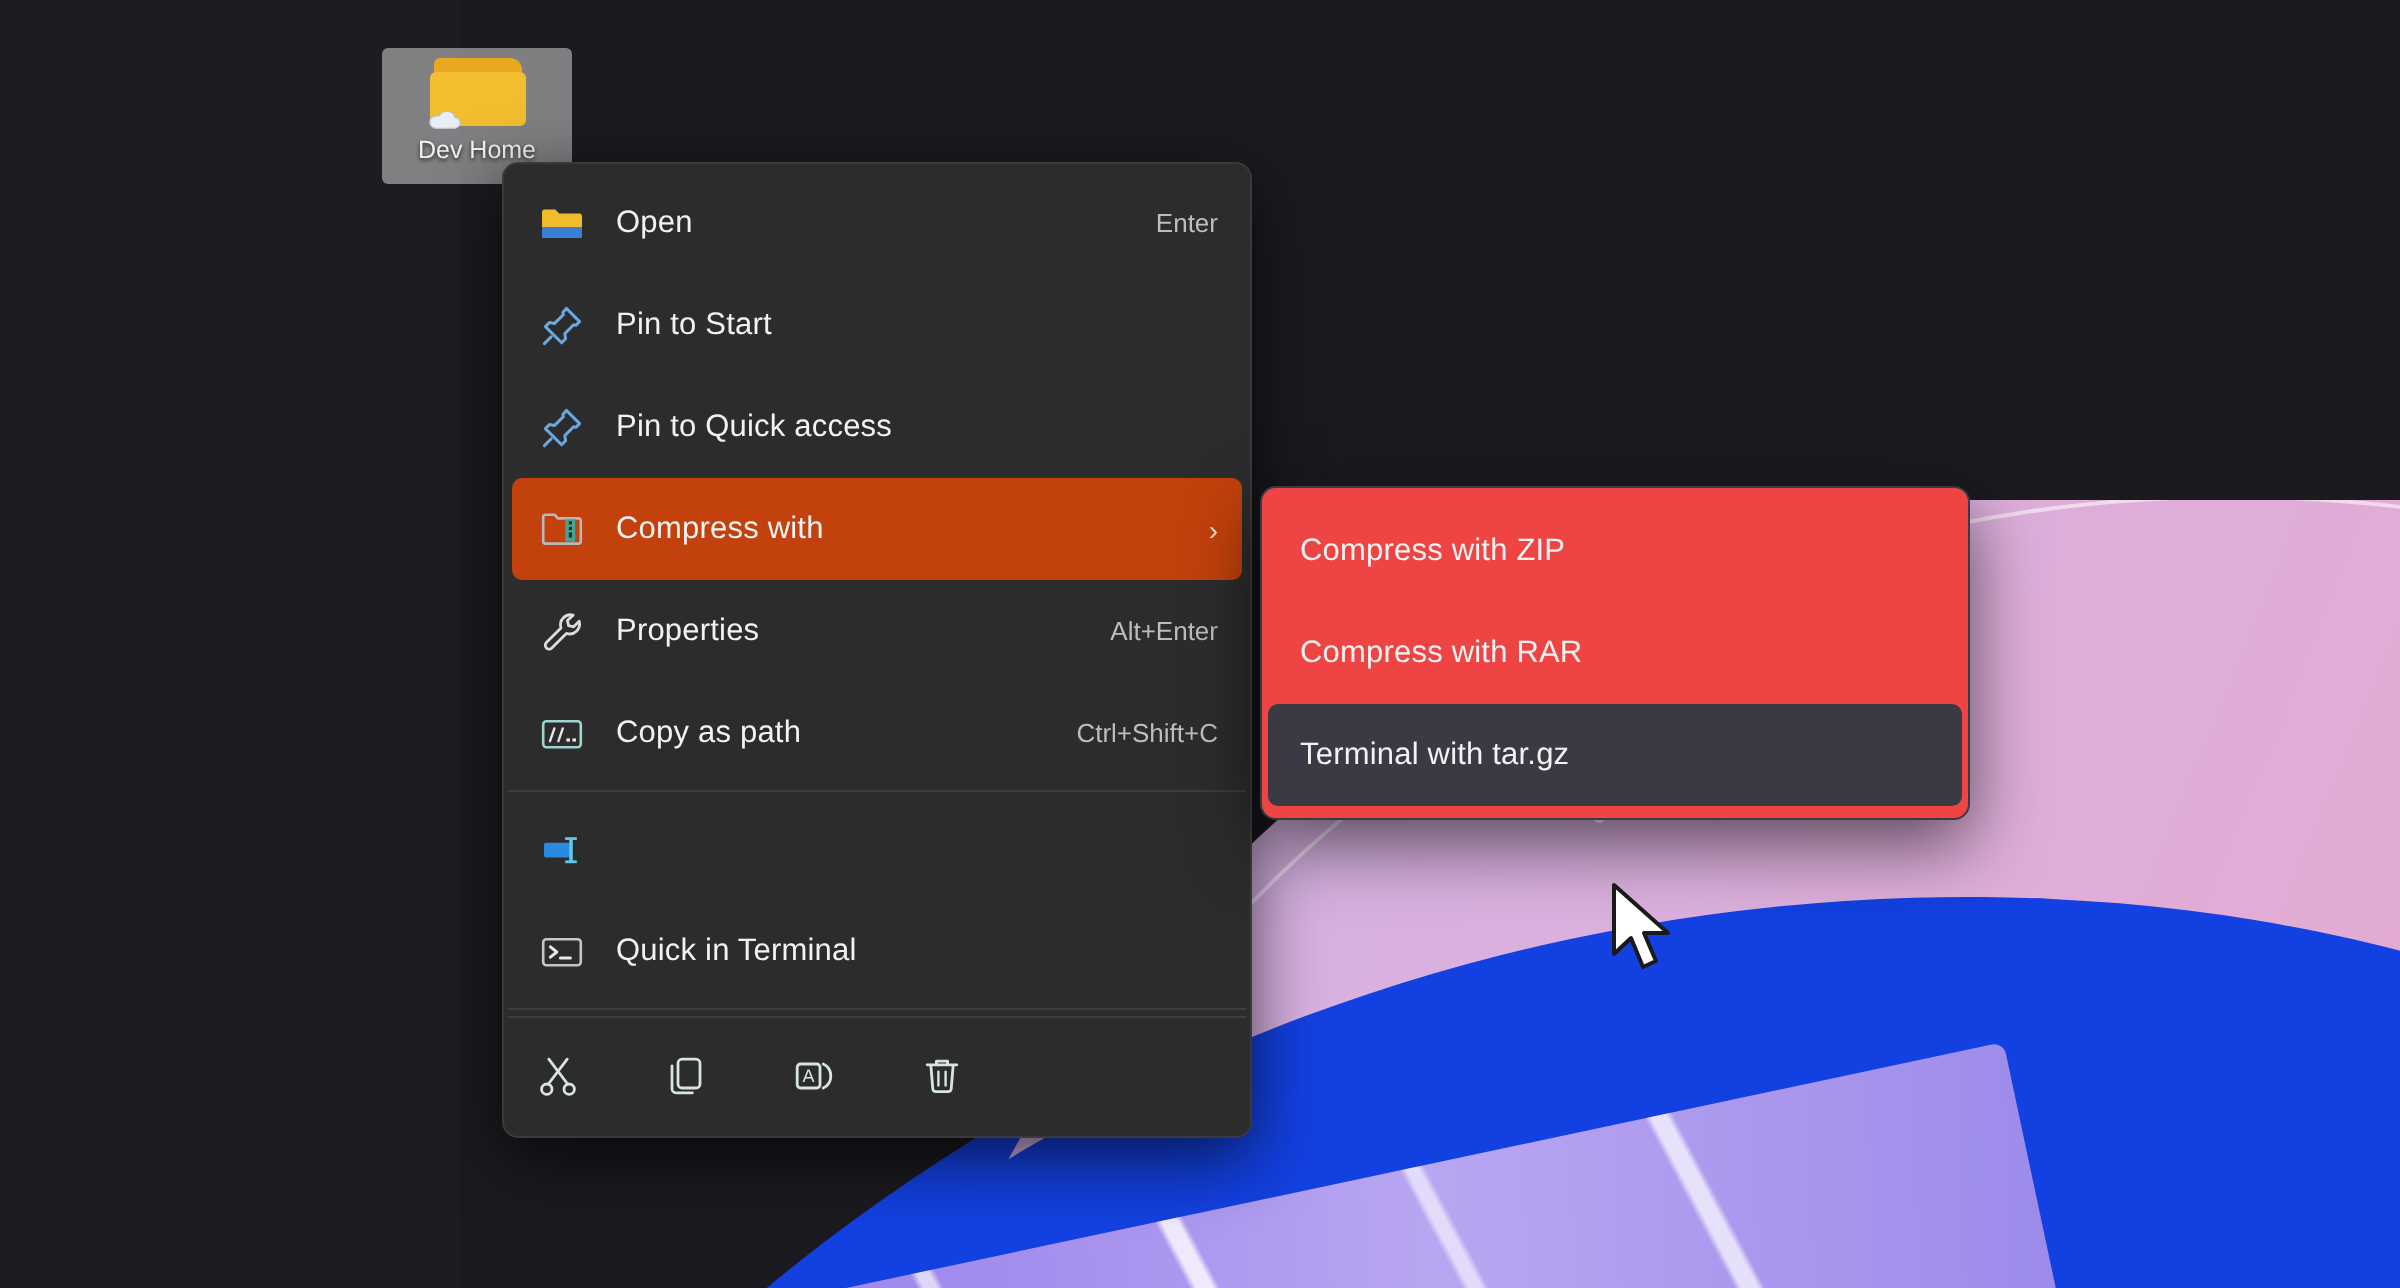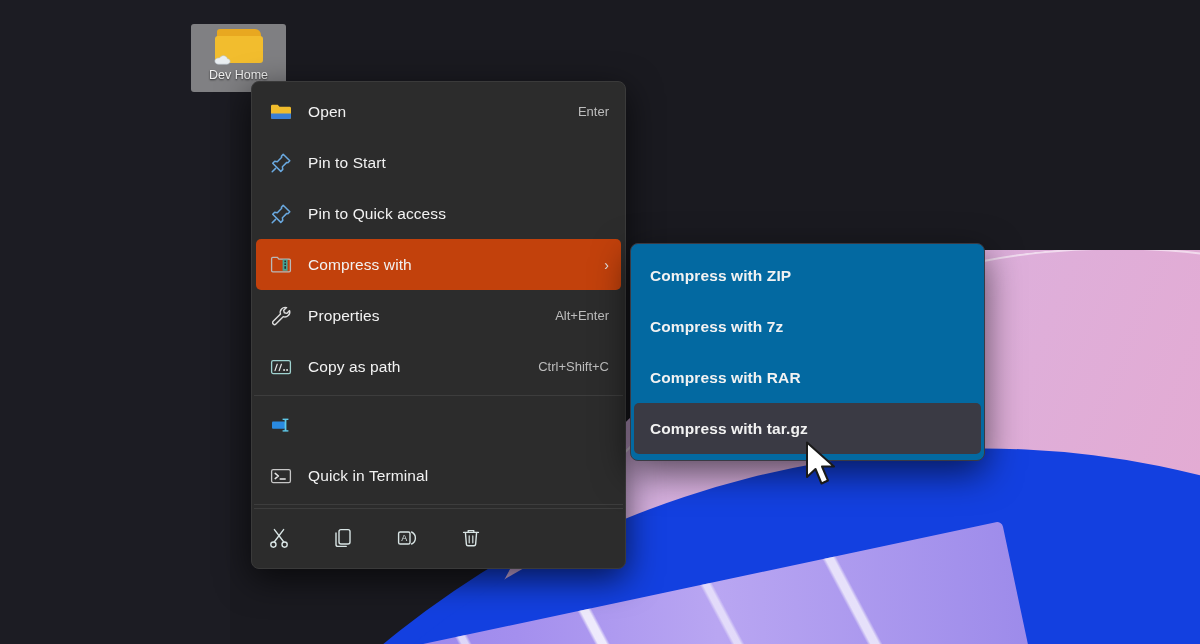--- a/index.html
+++ b/index.html
@@ -159,27 +159,26 @@
   }
   .cbtn {
     width:42px; height:38px; border-radius:5px;
     display:flex; align-items:center; justify-content:center;
     cursor:default;
   }
 
   
   .submenu {
     position:absolute; left:630px; top:243px; width:355px;
-    background:#0369a1;
+    background:#ef4444;
     border:1px solid #3a3a44;
     border-radius:8px;
     box-shadow:0 12px 36px rgba(0,0,0,.6);
     padding:6px 0;
     overflow:hidden;
-    font-weight:bold;
   }
   .smi {
     display:flex; align-items:center; height:51px;
     margin:0 3px; padding:0 16px;
     border-radius:5px; cursor:default;
   }
   .smi.hl { background:#3a3a44; }
   .smi-label { font-size:15.5px; color:#f2f2f2; letter-spacing:.1px; }
 
   
@@ -353,27 +352,24 @@
       </div>
     </div>
 
   </div>
 
   <div class="submenu">
     <div class="smi">
       <span class="smi-label">Compress with ZIP</span>
     </div>
     <div class="smi">
-      <span class="smi-label">Compress with 7z</span>
-    </div>
-    <div class="smi">
       <span class="smi-label">Compress with RAR</span>
     </div>
     <div class="smi hl">
-      <span class="smi-label">Compress with tar.gz</span>
+      <span class="smi-label">Terminal with tar.gz</span>
     </div>
   </div>
 
   <svg class="cursor" viewBox="0 0 34 48">
     <path d="M2 1.5 L2 36 L10.5 28 L16.5 42.5 L23 39.5 L17 25.5 L29 25.5 Z" fill="#ffffff" stroke="#1a1a1a" stroke-width="2" stroke-linejoin="round"></path>
   </svg>
 
 </div>
 
 </body></html>

